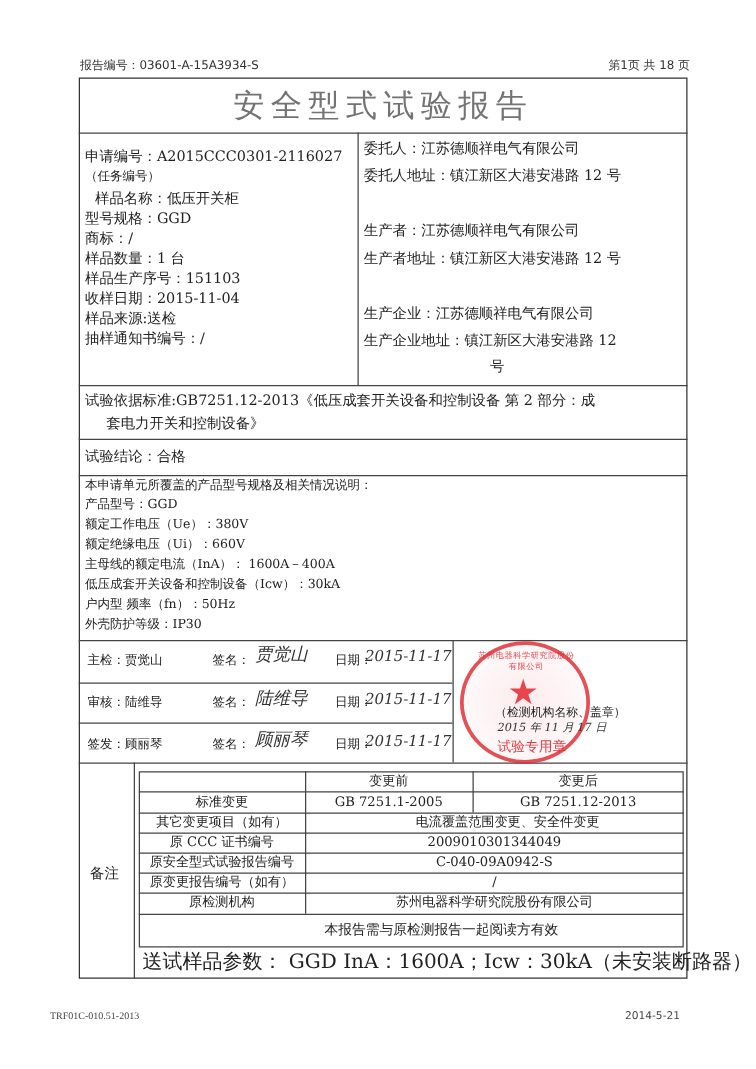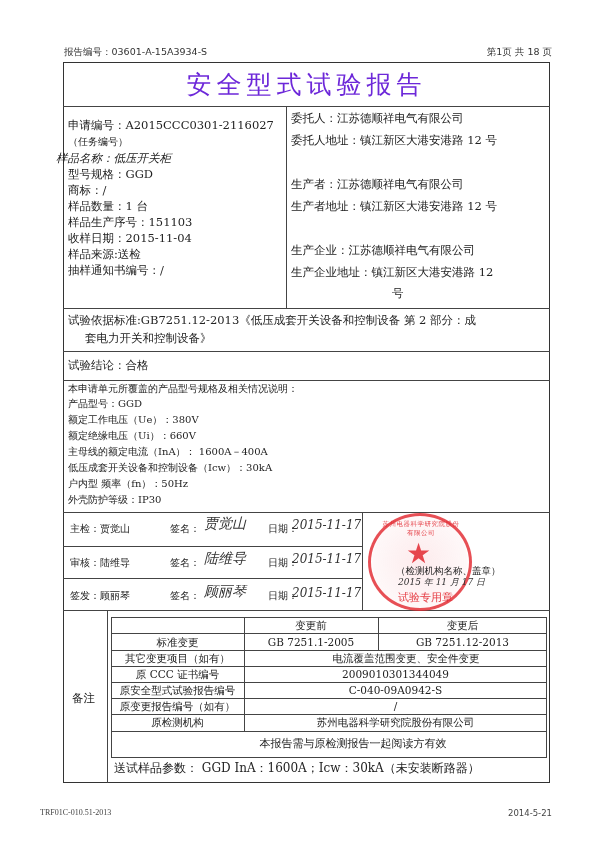--- a/index.html
+++ b/index.html
@@ -6,35 +6,35 @@
   body {
     width: 605px; height: 855px; background: #ffffff; position: relative; overflow: hidden;
     font-family: "DejaVu Serif", "Liberation Serif", serif; color: #222;
   }
   .abs { position: absolute; }
   .hdr-left { left: 64px; top: 46px; font-family: "DejaVu Sans", sans-serif; font-size: 9.5px; color: #333; }
   .hdr-right { left: 480px; top: 46px; width: 72px; text-align: right; font-family: "DejaVu Sans", sans-serif; font-size: 9.5px; color: #333; }
   .frame { left: 63px; top: 62px; width: 487px; height: 721px; border: 1.5px solid #333; box-sizing: border-box; }
   .hline { position: absolute; height: 0; border-top: 1px solid #444; }
   .vline { position: absolute; width: 0; border-left: 1px solid #444; }
-  .title { left: 63px; top: 68px; width: 487px; text-align: center; font-size: 25px; letter-spacing: 5px; color: #6d28d9; }
+  .title { left: 63px; top: 68px; width: 487px; text-align: center; font-size: 25px; letter-spacing: 5px; color: #737373; }
   .ft { font-size: 11.5px; line-height: 16.5px; color: #222; white-space: nowrap; }
   .sm { font-size: 10px; line-height: 15px; color: #222; white-space: nowrap; }
   .sig { font-family: "DejaVu Serif", serif; font-style: italic; color: #333; font-size: 14px; }
   .stamp {
     left: 368px; top: 513px; width: 104px; height: 98px; border-radius: 50%;
     border: 3px solid rgba(226,40,48,0.82); box-sizing: border-box;
     background: radial-gradient(circle, rgba(240,120,130,0.15) 0%, rgba(240,120,130,0.05) 70%, transparent 72%);
   }
   .stamp-star { left: 406px; top: 537px; font-size: 28px; color: rgba(226,40,48,0.85); }
   .stamp-text { left: 398px; top: 577px; font-size: 11px; color: rgba(226,40,48,0.9); }
   .stamp-ring { left: 381px; top: 520px; width: 80px; text-align: center; font-size: 6.5px; color: rgba(226,40,48,0.85); letter-spacing: 0.5px; }
   .cell { position: absolute; text-align: center; font-size: 10.5px; line-height: 16px; white-space: nowrap; }
   .footer-left { left: 40px; top: 808px; font-size: 8px; color: #444; font-family: "Liberation Serif", serif; }
-  .footer-right { left: 500px; top: 808px; width: 52px; text-align: right; font-size: 8.5px; color: #444; font-family: "DejaVu Sans", sans-serif; }
+  .footer-right { left: 500px; top: 808px; width: 52px; text-align: left; font-size: 8.5px; color: #444; font-family: "DejaVu Sans", sans-serif; }
 </style>
 </head>
 <body>
 
 <div class="abs hdr-left">报告编号：03601-A-15A3934-S</div>
 <div class="abs hdr-right">第1页 共 18 页</div>
 
 <div class="abs frame"></div>
 
 <div class="abs title">安全型式试验报告</div>
@@ -47,21 +47,21 @@
 <div class="hline" style="left:63px; top:546px; width:299px;"></div>
 <div class="hline" style="left:63px; top:578px; width:299px;"></div>
 <div class="hline" style="left:63px; top:610px; width:487px;"></div>
 
 <div class="vline" style="left:286px; top:106px; height:202px;"></div>
 <div class="vline" style="left:362px; top:512px; height:98px;"></div>
 <div class="vline" style="left:107px; top:610px; height:173px;"></div>
 
 <div class="abs ft" style="left:68px; top:117px;">申请编号：A2015CCC0301-2116027</div>
 <div class="abs sm" style="left:68px; top:134px;">（任务编号）</div>
-<div class="abs ft" style="left:56px; top:150px;font-style:italic;">样品名称：低压开关柜</div>
+<div class="abs ft" style="left:76px; top:150px;">样品名称：低压开关柜</div>
 <div class="abs ft" style="left:68px; top:166px;">型号规格：GGD</div>
 <div class="abs ft" style="left:68px; top:182px;">商标：/</div>
 <div class="abs ft" style="left:68px; top:198px;">样品数量：1 台</div>
 <div class="abs ft" style="left:68px; top:214px;">样品生产序号：151103</div>
 <div class="abs ft" style="left:68px; top:230px;">收样日期：2015-11-04</div>
 <div class="abs ft" style="left:68px; top:246px;">样品来源:送检</div>
 <div class="abs ft" style="left:68px; top:262px;">抽样通知书编号：/</div>
 
 <div class="abs ft" style="left:291px; top:110px;">委托人：江苏德顺祥电气有限公司</div>
 <div class="abs ft" style="left:291px; top:132px;">委托人地址：镇江新区大港安港路 12 号</div>
@@ -138,16 +138,16 @@
 <div class="cell" style="left:244px; top:666px; width:303px;">2009010301344049</div>
 <div class="cell" style="left:111px; top:682px; width:133px;">原安全型式试验报告编号</div>
 <div class="cell" style="left:244px; top:682px; width:303px;">C-040-09A0942-S</div>
 <div class="cell" style="left:111px; top:698px; width:133px;">原变更报告编号（如有）</div>
 <div class="cell" style="left:244px; top:698px; width:303px;">/</div>
 <div class="cell" style="left:111px; top:714px; width:133px;">原检测机构</div>
 <div class="cell" style="left:244px; top:714px; width:303px;">苏州电器科学研究院股份有限公司</div>
 
 <div class="cell" style="left:111px; top:736px; width:484px; font-size:11px;">本报告需与原检测报告一起阅读方有效</div>
 
-<div class="abs sm" style="left:114px; top:761px; font-size:12px;">送试样品参数： GGD  InA：1600A；Icw：30kA（未安装断路器）</div>
+<div class="abs sm" style="left:114px; top:761px; font-size:16px;">送试样品参数： GGD  InA：1600A；Icw：30kA（未安装断路器）</div>
 
 <div class="abs footer-left">TRF01C-010.51-2013</div>
 <div class="abs footer-right">2014-5-21</div>
 
 </body></html>

